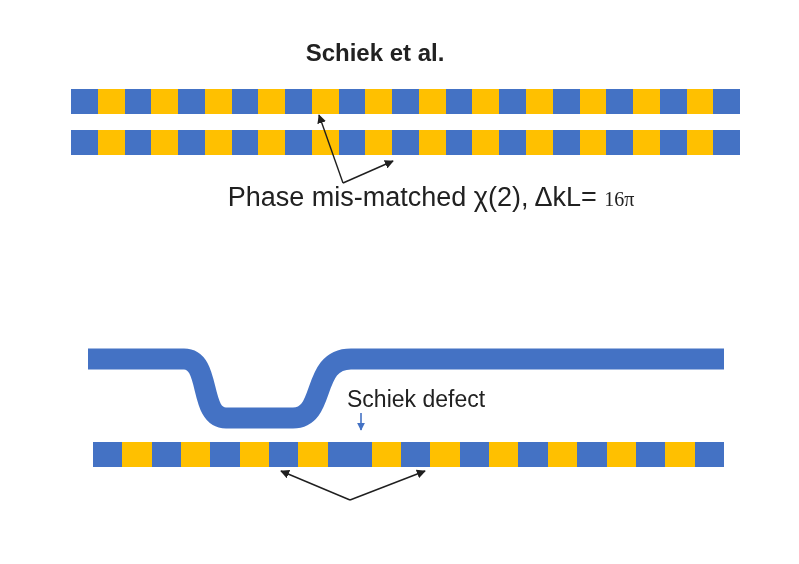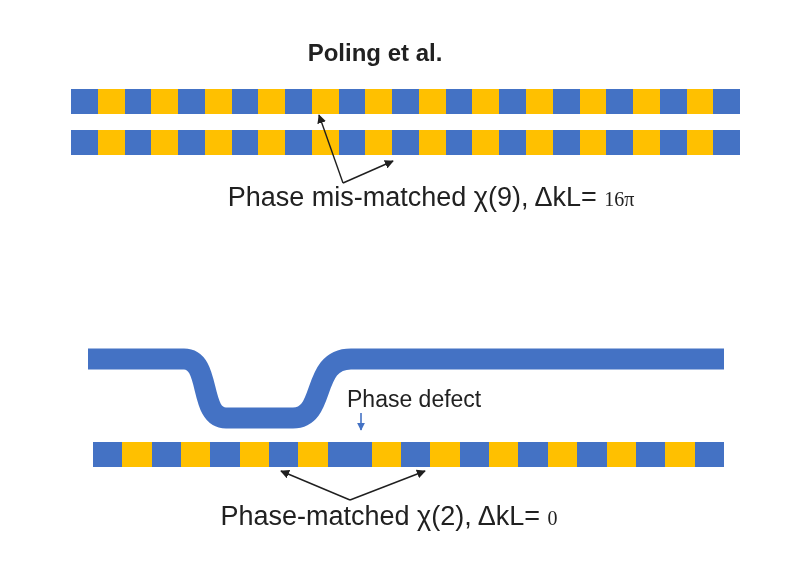--- a/index.html
+++ b/index.html
@@ -61,21 +61,21 @@
   .waveguide-path{stroke:var(--blue);stroke-width:21;fill:none;}
   .annot-line{stroke:var(--arrow);stroke-width:1.4;fill:none;}
   .defect-arrow-line{stroke:var(--blue);stroke-width:1.6;fill:none;}
 </style>
 </head>
 <body>
 
 <div class="canvas">
 
   <div class="section">
-    <div class="title top">Poling et al.</div>
+    <div class="title top">Schiek et al.</div>
 
     <div class="stripe-bar bar-top-1">
         <div class="seg" style="flex-grow: 1; flex-basis: 0px; background: rgb(68, 114, 196);"></div>
         <div class="seg" style="flex-grow: 1; flex-basis: 0px; background: rgb(255, 192, 0);"></div>
         <div class="seg" style="flex-grow: 1; flex-basis: 0px; background: rgb(68, 114, 196);"></div>
         <div class="seg" style="flex-grow: 1; flex-basis: 0px; background: rgb(255, 192, 0);"></div>
         <div class="seg" style="flex-grow: 1; flex-basis: 0px; background: rgb(68, 114, 196);"></div>
         <div class="seg" style="flex-grow: 1; flex-basis: 0px; background: rgb(255, 192, 0);"></div>
         <div class="seg" style="flex-grow: 1; flex-basis: 0px; background: rgb(68, 114, 196);"></div>
         <div class="seg" style="flex-grow: 1; flex-basis: 0px; background: rgb(255, 192, 0);"></div>
@@ -120,27 +120,27 @@
         <div class="seg" style="flex-grow: 1; flex-basis: 0px; background: rgb(68, 114, 196);"></div>
         <div class="seg" style="flex-grow: 1; flex-basis: 0px; background: rgb(255, 192, 0);"></div>
         <div class="seg" style="flex-grow: 1; flex-basis: 0px; background: rgb(68, 114, 196);"></div>
         <div class="seg" style="flex-grow: 1; flex-basis: 0px; background: rgb(255, 192, 0);"></div>
         <div class="seg" style="flex-grow: 1; flex-basis: 0px; background: rgb(68, 114, 196);"></div>
         <div class="seg" style="flex-grow: 1; flex-basis: 0px; background: rgb(255, 192, 0);"></div>
         <div class="seg" style="flex-grow: 1; flex-basis: 0px; background: rgb(68, 114, 196);"></div>
       </div>
 
     <div class="caption top">
-      <span>Phase mis-matched χ(9), ΔkL= </span><span class="math">16π</span>
+      <span>Phase mis-matched χ(2), ΔkL= </span><span class="math">16π</span>
     </div>
   </div>
 
   <div class="section">
 
-    <div class="defect-label">Phase defect</div>
+    <div class="defect-label">Schiek defect</div>
 
     <div class="stripe-bar bar-bottom">
         <div class="seg" style="flex-grow: 1; flex-basis: 0px; background: rgb(68, 114, 196);"></div>
         <div class="seg" style="flex-grow: 1; flex-basis: 0px; background: rgb(255, 192, 0);"></div>
         <div class="seg" style="flex-grow: 1; flex-basis: 0px; background: rgb(68, 114, 196);"></div>
         <div class="seg" style="flex-grow: 1; flex-basis: 0px; background: rgb(255, 192, 0);"></div>
         <div class="seg" style="flex-grow: 1; flex-basis: 0px; background: rgb(68, 114, 196);"></div>
         <div class="seg" style="flex-grow: 1; flex-basis: 0px; background: rgb(255, 192, 0);"></div>
         <div class="seg" style="flex-grow: 1; flex-basis: 0px; background: rgb(68, 114, 196);"></div>
         <div class="seg" style="flex-grow: 1; flex-basis: 0px; background: rgb(255, 192, 0);"></div>
@@ -152,23 +152,20 @@
         <div class="seg" style="flex-grow: 1; flex-basis: 0px; background: rgb(255, 192, 0);"></div>
         <div class="seg" style="flex-grow: 1; flex-basis: 0px; background: rgb(68, 114, 196);"></div>
         <div class="seg" style="flex-grow: 1; flex-basis: 0px; background: rgb(255, 192, 0);"></div>
         <div class="seg" style="flex-grow: 1; flex-basis: 0px; background: rgb(68, 114, 196);"></div>
         <div class="seg" style="flex-grow: 1; flex-basis: 0px; background: rgb(255, 192, 0);"></div>
         <div class="seg" style="flex-grow: 1; flex-basis: 0px; background: rgb(68, 114, 196);"></div>
         <div class="seg" style="flex-grow: 1; flex-basis: 0px; background: rgb(255, 192, 0);"></div>
         <div class="seg" style="flex-grow: 1; flex-basis: 0px; background: rgb(68, 114, 196);"></div>
       </div>
 
-    <div class="caption bottom">
-      <span>Phase-matched χ(2), ΔkL= </span><span class="math">0</span>
-    </div>
   </div>
 
   <svg class="overlay" viewBox="0 0 799 564">
     <defs>
       <marker id="mk-black" viewBox="0 0 10 10" refX="9" refY="5" markerUnits="userSpaceOnUse" markerWidth="9" markerHeight="9" orient="auto-start-reverse">
         <path d="M0,0 L10,5 L0,10 z" style="fill:var(--arrow)"></path>
       </marker>
       <marker id="mk-blue" viewBox="0 0 10 10" refX="9" refY="5" markerUnits="userSpaceOnUse" markerWidth="8" markerHeight="8" orient="auto-start-reverse">
         <path d="M0,0 L10,5 L0,10 z" style="fill:var(--blue)"></path>
       </marker>

